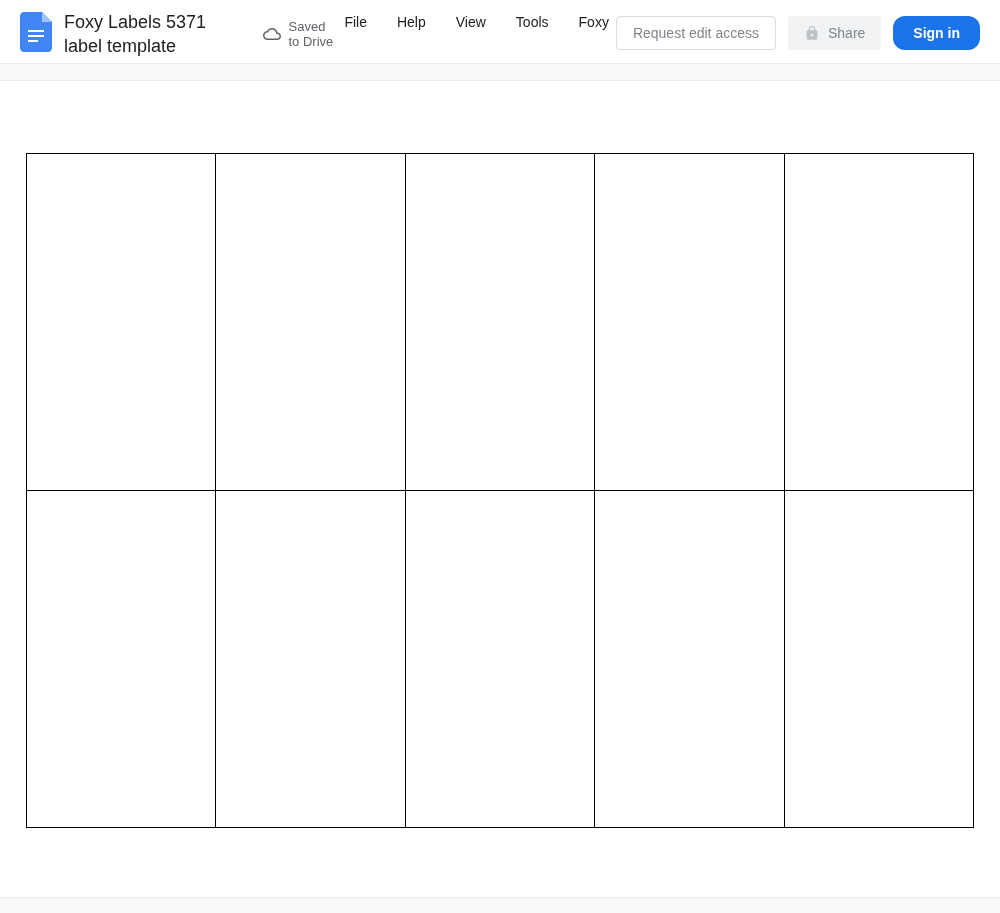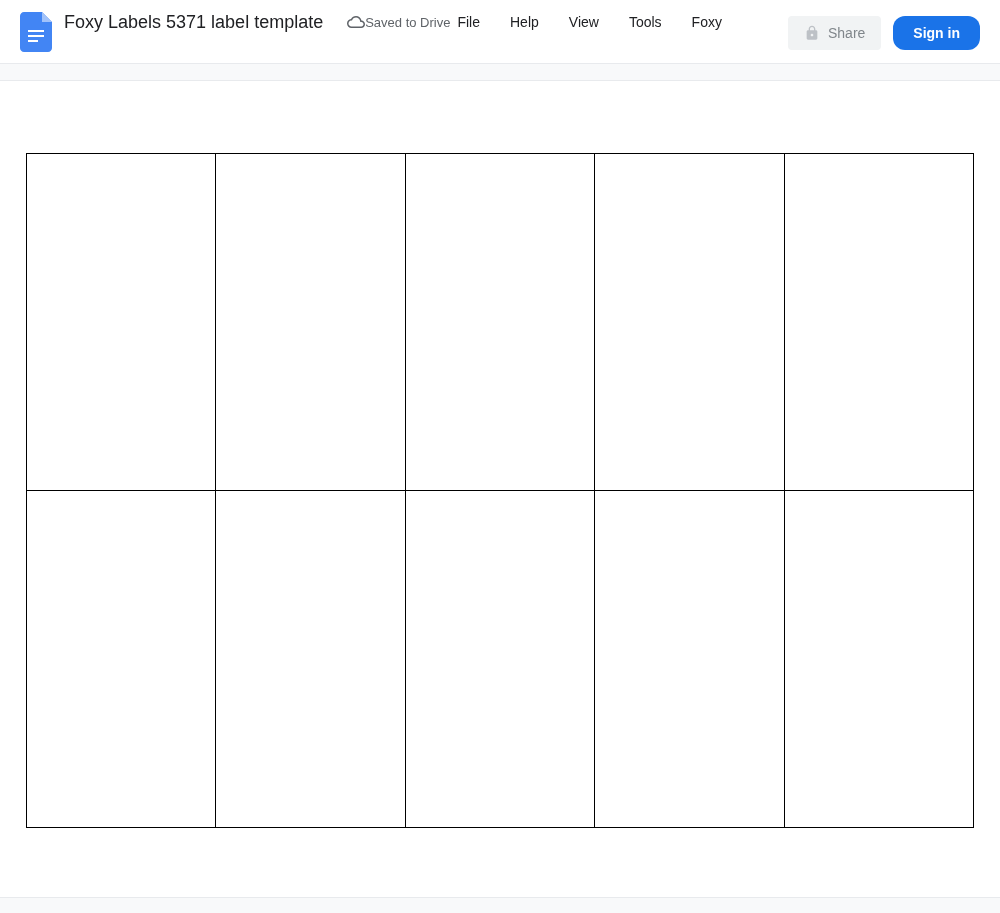--- a/index.html
+++ b/index.html
@@ -54,20 +54,21 @@
       font-size: 18px;
       color: #202124;
       font-weight: 400;
       line-height: 24px;
       padding: 2px 0;
     }
 
     .save-status {
       display: flex;
       align-items: center;
+      gap: 8px;
       color: #5f6368;
       font-size: 13px;
     }
 
     .cloud-icon {
       width: 18px;
       height: 18px;
       display: flex;
       align-items: center;
       justify-content: center;
@@ -200,20 +201,21 @@
     <div class="menu-bar">
       <span class="menu-item">File</span>
       <span class="menu-item">Help</span>
       <span class="menu-item">View</span>
       <span class="menu-item">Tools</span>
       <span class="menu-item">Foxy</span>
     </div>
   </div>
 
   <div class="header-actions">
+    <button class="request-access-btn">Request edit access</button>
     <button class="share-btn">
       <span class="share-icon">
         <svg width="16" height="16" viewBox="0 0 24 24">
           <path fill="#bdc1c6" d="M18 8h-1V6c0-2.76-2.24-5-5-5S7 3.24 7 6v2H6c-1.1 0-2 .9-2 2v10c0 1.1.9 2 2 2h12c1.1 0 2-.9 2-2V10c0-1.1-.9-2-2-2zm-6 9c-1.1 0-2-.9-2-2s.9-2 2-2 2 .9 2 2-.9 2-2 2zM9 8V6c0-1.66 1.34-3 3-3s3 1.34 3 3v2H9z"></path>
         </svg>
       </span>
       <span>Share</span>
     </button>
     <button class="signin-btn">Sign in</button>
   </div>

